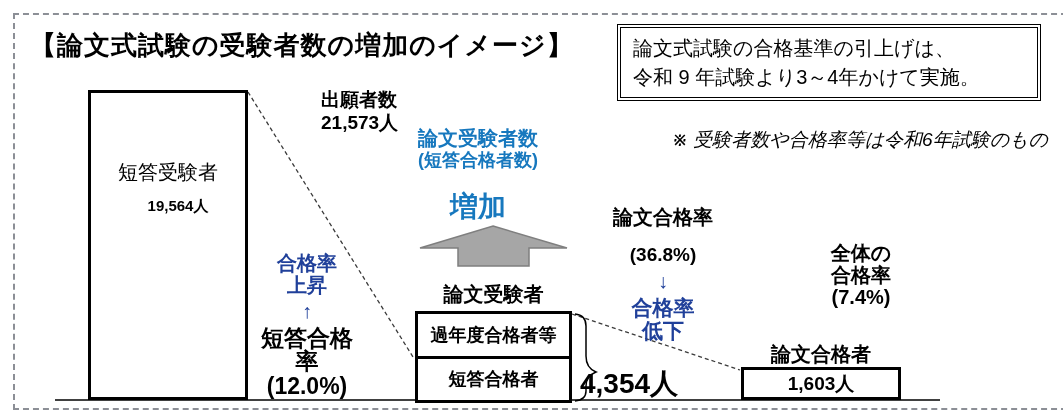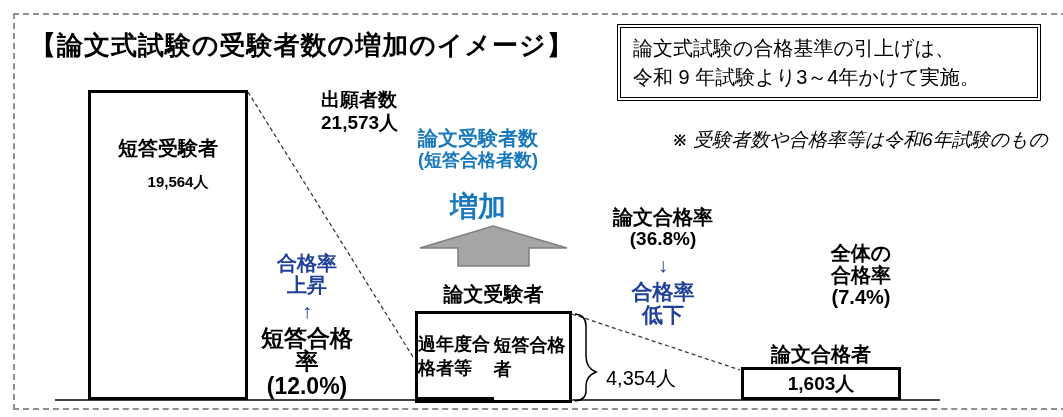--- a/index.html
+++ b/index.html
@@ -24,50 +24,50 @@
     border:1px solid #000; outline:1px solid #000; outline-offset:2px;
     padding:6px 12px; font-size:20px; line-height:29px; white-space:nowrap;
   }
 
   .note { left:640px; top:127px; width:408px; text-align:right; font-size:19px; font-style:italic; white-space:nowrap; }
 
   .bar {
     left:88px; top:90px; width:160px; height:310px; box-sizing:border-box;
     border:3px solid #000; text-align:center; background:#fff;
   }
-  .bar-label { margin-top:42px; font-size:20px; font-weight:bold; }
+  .bar-label { margin-top:66px; font-size:20px; font-weight:normal; }
   .bar-count { margin-top:11px; font-size:15px; font-weight:bold;margin-left:20px; }
 
   .applicants { left:293px; top:88px; font-size:19px; font-weight:bold; line-height:23px;margin-left:28px; }
 
   .rate-up { left:251px; top:252px; width:112px; text-align:center; }
   .blue-dark { color:#20409A; }
   .blue-bright { color:#1778BE; }
   .rate-up-line { font-size:20px; font-weight:bold; line-height:22px; }
   .v-arrow { font-size:20px; font-weight:bold; line-height:24px; margin:3px 0; }
   .rate-up-sub { font-size:23px; font-weight:bold; line-height:23px; margin-top:4px; }
 
   .center-blue { left:398px; top:127px; width:160px; text-align:center; font-weight:bold; }
   .center-l1 { font-size:20px; line-height:23px; }
   .center-l2 { font-size:18px; line-height:21px; }
   .center-l3 { font-size:28px; margin-top:17px; }
 
   .ronbun-label { left:415px; top:281px; width:157px; text-align:center; font-size:20px; font-weight:bold; }
   .ronbun-box {
     left:415px; top:311px; width:157px; height:92px; box-sizing:border-box;
-    border:3px solid #000; display:flex; flex-direction:row; background:#fff;
+    border:3px solid #000; display:flex; flex-direction:column; background:#fff;
   }
   .cell { flex:1; display:flex; align-items:center; justify-content:center; font-size:18px; font-weight:bold; }
   .cell-top { border-bottom:3px solid #000; }
 
-  .count-4354 { left:606px; top:365px; font-size:20px; font-weight:normal; }
+  .count-4354 { left:580px; top:365px; font-size:28px; font-weight:bold; }
 
   .rate-down { left:600px; top:206px; width:126px; text-align:center; }
   .rate-down-label { font-size:20px; font-weight:bold; line-height:22px; }
-  .rate-down-value { font-size:19px; font-weight:bold; line-height:22px; }
+  .rate-down-value { font-size:19px; font-weight:bold; line-height:22px;margin-top:16px; }
   .rate-down-line { font-size:21px; font-weight:bold; line-height:23px; }
 
   .overall { left:811px; top:242px; width:100px; text-align:center; font-size:20px; font-weight:bold; line-height:22px; }
 
   .goukaku-label { left:741px; top:341px; width:160px; text-align:center; font-size:20px; font-weight:bold; }
   .goukaku-box {
     left:741px; top:367px; width:160px; height:33px; box-sizing:border-box;
     border:3px solid #000; display:flex; align-items:center; justify-content:center;
     font-size:19px; font-weight:bold; background:#fff;
   }

